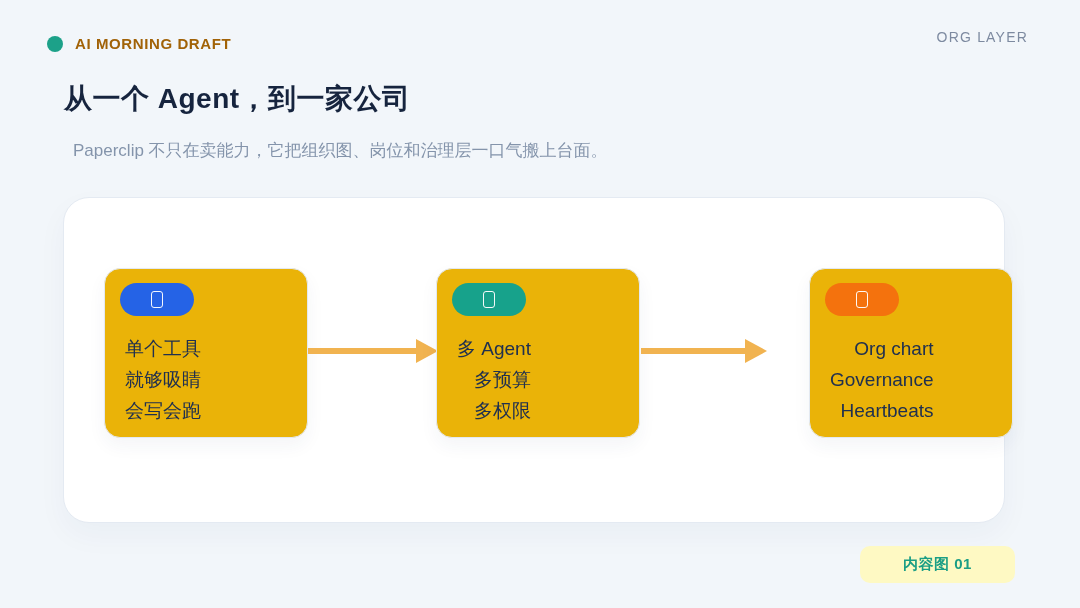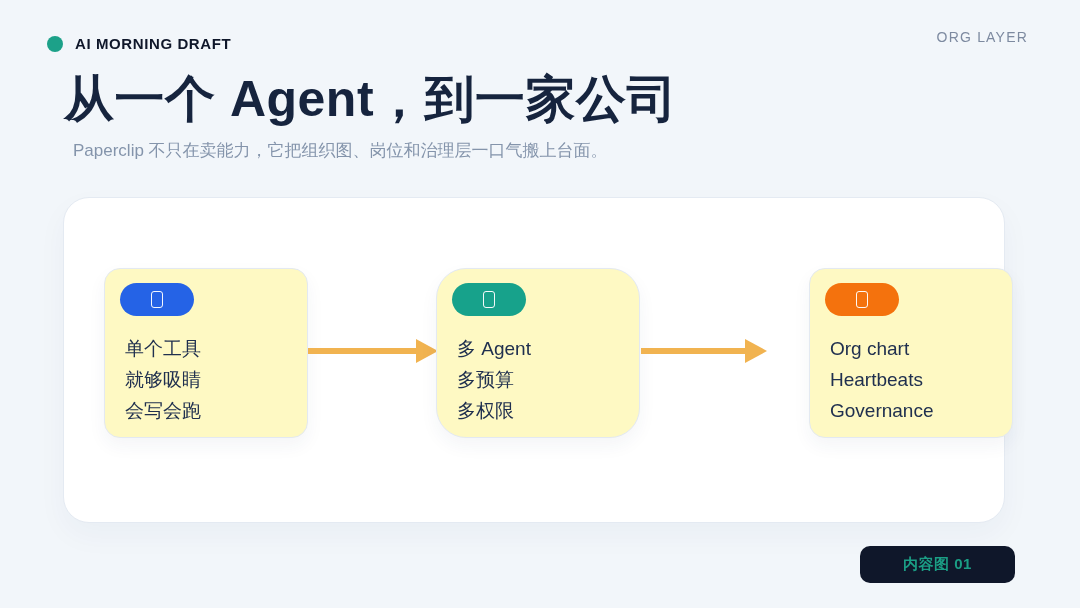--- a/index.html
+++ b/index.html
@@ -16,31 +16,31 @@
   .header-brand {
     position: absolute; left: 47px; top: 35px;
     display: flex; align-items: center; gap: 12px;
   }
   .brand-dot {
     width: 16px; height: 16px; border-radius: 50%;
     background: #1CA189; flex: 0 0 auto;
   }
   .brand-label {
     font-size: 15px; font-weight: 700; letter-spacing: 0.6px;
-    color: #0f172a;
+    color: #a16207;
   }
   .header-tag {
     position: absolute; right: 52px; top: 29px;
     font-size: 14px; letter-spacing: 1.2px; color: #7D8AA0; font-weight: 500;
   }
 
   
   .page-title {
     position: absolute; left: 64px; top: 76px;
-    font-size: 50px; line-height: 46px; font-weight: 700;
+    font-size: 28px; line-height: 46px; font-weight: 700;
     color: #16243E; letter-spacing: 0.5px;
   }
   .page-subtitle {
     position: absolute; left: 73px; top: 138px;
     font-size: 17px; line-height: 26px; color: #8494AB; font-weight: 500;
   }
 
   
   .panel {
     position: absolute; left: 63px; top: 197px;
@@ -48,27 +48,28 @@
     background: #FFFFFF;
     border: 1.5px solid #E4EAF2;
     border-radius: 26px;
     box-shadow: 0 12px 30px rgba(30, 50, 90, 0.04);
   }
 
   
   .flow-card {
     position: absolute; top: 70px;
     width: 204px; height: 170px;
-    background: #fef9c3;
+    background: #eab308;
     border: 1.5px solid #E3E9F1;
     border-radius: 16px;
     box-shadow: 0 8px 18px rgba(30, 50, 90, 0.05);
+    text-align: right;
   }
   .flow-card.c1 { left: 40px; }
-  .flow-card.c2 { left: 372px; border-radius: 30px; }
+  .flow-card.c2 { left: 372px; }
   .flow-card.c3 { left: 705px; margin-left: 40px; }
 
   .card-badge {
     position: absolute; left: 15px; top: 14px;
     width: 74px; height: 33px; border-radius: 17px;
     display: flex; align-items: center; justify-content: center;
   }
   .badge-glyph {
     width: 12px; height: 17px;
     border: 1.7px solid rgba(255, 255, 255, 0.95);
@@ -143,22 +144,22 @@
     <line x1="2" y1="14" x2="108" y2="14" stroke-width="6" stroke="#F1B350"></line>
     <polygon points="106,2 128,14 106,26" fill="#F1B350"></polygon>
   </svg>
 
   <div class="flow-card c3">
     <div class="card-badge" style="background-color: rgb(244, 114, 13);">
       <span class="badge-glyph"></span>
     </div>
     <div class="card-lines">
       <div>Org chart</div>
+      <div>Governance</div>
       <div>Heartbeats</div>
-      <div>Governance</div>
     </div>
   </div>
 
 </section>
 
-<div class="footer-badge" style="background-color: #0f172a;">
+<div class="footer-badge" style="background-color: #fef9c3;">
   <span style="color: rgb(27, 158, 133);">内容图 01</span>
 </div>
 
 </body></html>

